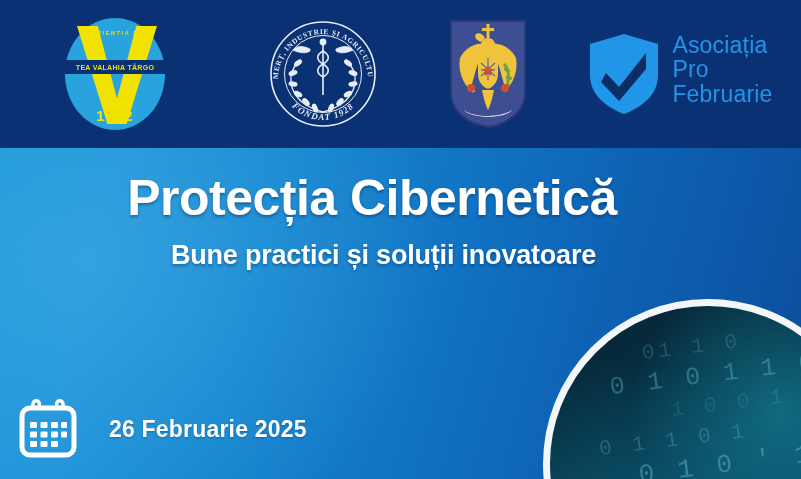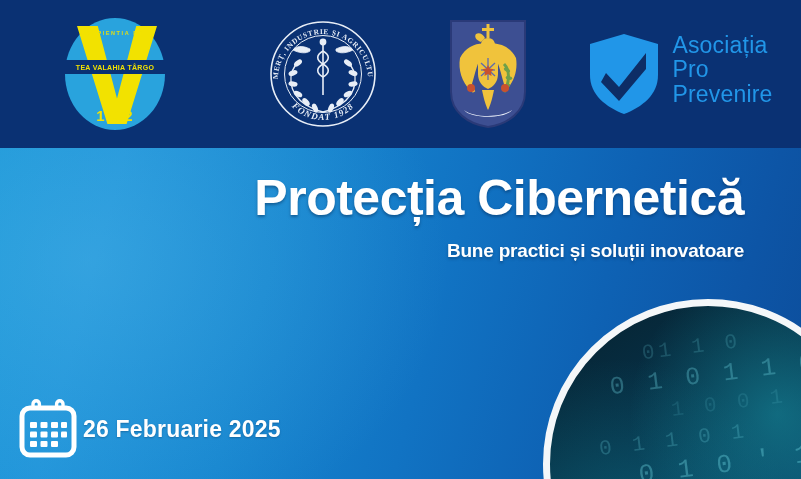--- a/index.html
+++ b/index.html
@@ -207,51 +207,51 @@
   .bits i:nth-child(4) { opacity: 0.55; padding-left: 34px; }
   .bits i:nth-child(5) { opacity: 0.85; padding-left: 70px; font-size: 26px; }
   .bits i:nth-child(6) { opacity: 0.35; padding-left: 20px; }
 
   
   .headline {
     position: absolute;
     left: 0;
     top: 22px;
     width: 744px;
-    text-align: right;
+    text-align: center;
     z-index: 3;
   }
   .title-line {
     color: #ffffff;
     font-size: 50px;
     font-weight: bold;
     line-height: 1.12;
     letter-spacing: -0.5px;
     text-shadow: 0 2px 3px rgba(4,40,80,0.45);
     white-space: nowrap;
   }
   .subtitle-line {
     margin-top: 14px;
     color: #ffffff;
-    font-size: 19px;
+    font-size: 27px;
     font-weight: bold;
     letter-spacing: -0.2px;
     text-shadow: 0 2px 3px rgba(4,40,80,0.40);
     white-space: nowrap;
     padding-left: 23px;
   }
 
   
   .date-block {
     position: absolute;
     left: 18px;
     bottom: 20px;
     display: flex;
     align-items: center;
-    gap: 5px;
+    gap: 31px;
     z-index: 4;
   }
   .cal-icon { width: 60px; height: 60px; flex: none; }
   .date-text {
     color: #ffffff;
     font-size: 23px;
     font-weight: bold;
     line-height: 1.32;
     letter-spacing: 0.2px;
     text-shadow: 0 1px 2px rgba(4,40,80,0.35);
@@ -367,21 +367,21 @@
 
       <div class="logo-slot slot-4">
         <div class="app-logo">
           <svg class="app-shield" viewBox="0 0 72 82">
             <path d="M36,1 L70,11 V42 C70,62 54,74 36,81 C18,74 2,62 2,42 V11 Z" fill="#2196e8"></path>
             <path d="M18,40 L31,54 L58,20 L58,36 L31,68 L13,49 Z" fill="#0d2d66"></path>
           </svg>
           <div class="app-text">
             <div>Asociația</div>
             <div>Pro</div>
-            <div>Prevenire</div>
+            <div>Februarie</div>
           </div>
         </div>
       </div>
 
     </div>
   </div>
 
   <div class="body-area">
     <div class="body-sheen"></div>
 

